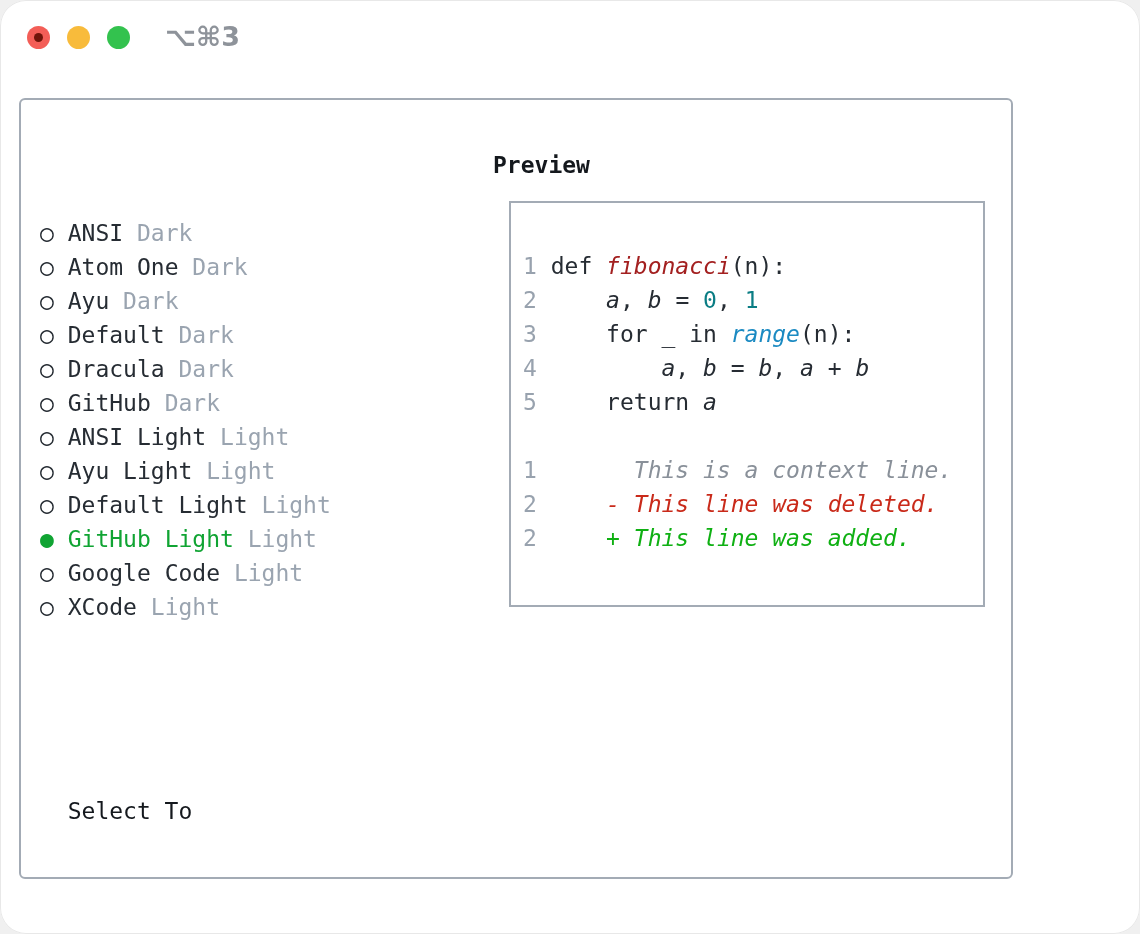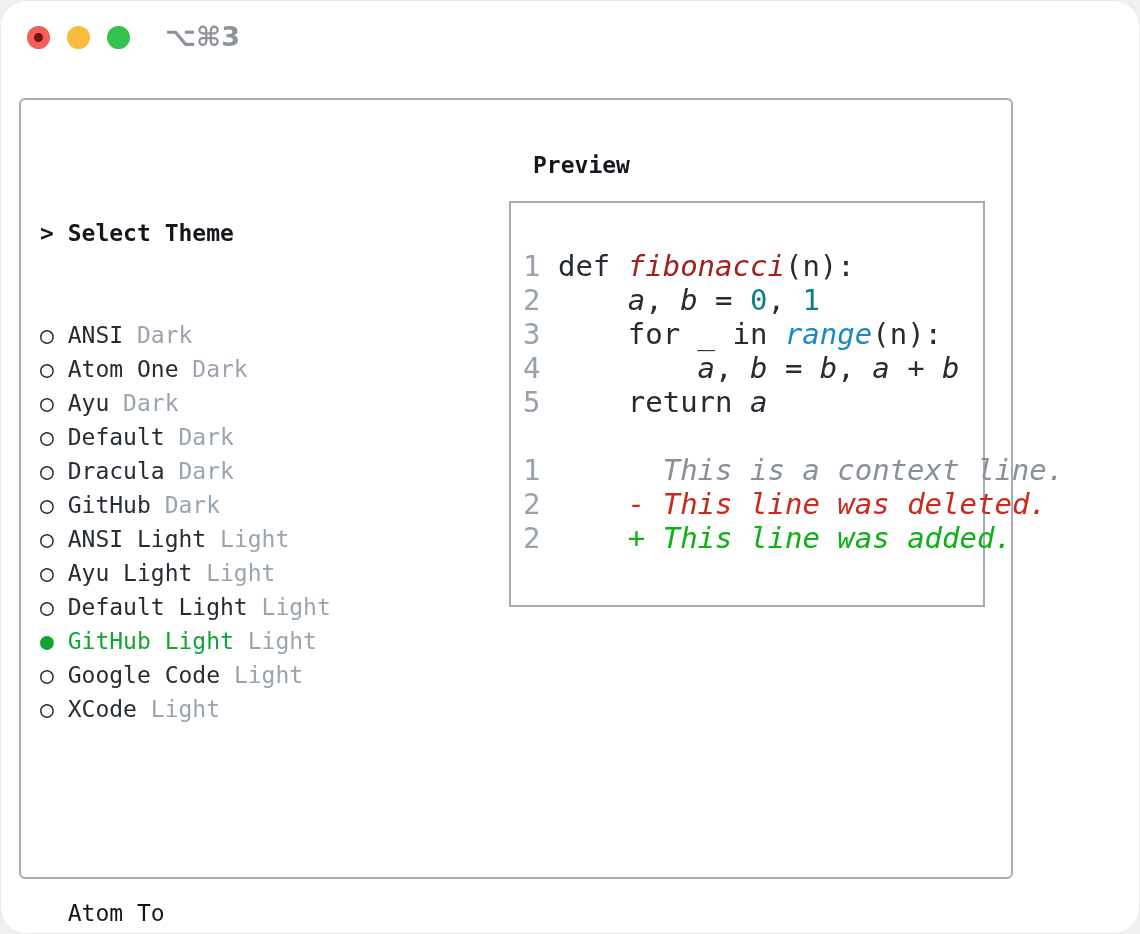--- a/index.html
+++ b/index.html
@@ -41,28 +41,28 @@
   }
   .row{min-height:34px;}
   .header-row{font-weight:700;color:var(--heading);}
   .pointer{padding-right:1ch;}
   .sel{color:var(--accent-green);}
   .tag{color:var(--dim);}
   .apply-header{color:var(--heading);padding-left:2ch;}
   .spacer{height:34px;}
   .preview-label{
     position:absolute;left:472px;top:48px;font-size:23px;line-height:34px;
-    font-weight:700;color:var(--heading);white-space:pre;margin-left:40px;
+    font-weight:700;color:var(--heading);white-space:pre;
   }
   .preview-box{
     position:absolute;left:488px;top:101px;width:476px;height:406px;
     border:2px solid var(--border);background:#fff;
   }
   .code{
-    padding:46px 0 0 12px;font-size:29px;line-height:34px;white-space:pre;color:var(--text);
+    padding:46px 0 0 12px;font-size:23px;line-height:34px;white-space:pre;color:var(--text);
   }
   .code-line{min-height:34px;}
   .lnum{color:var(--line-number);}
   .seg-code{color:var(--text);}
   .seg-func{color:var(--func-red);}
   .seg-number{color:var(--number-teal);}
   .seg-builtin{color:var(--builtin-blue);}
   .seg-var{color:var(--text);}
   .seg-context{color:var(--context);}
   .seg-deleted{color:var(--diff-red);}
@@ -77,24 +77,23 @@
     <div class="lights">
       <span class="light close"></span>
       <span class="light minimize"></span>
       <span class="light zoom"></span>
     </div>
     <div class="window-title">⌥⌘3</div>
   </div>
 
   <div class="panel">
     <div class="left-col">
-      <div class="row header-row"><span class="pointer">&gt;</span><span>Select Theme</span></div>
       <div id="theme-list"><div class="row"><span class="">○ </span><span class="">ANSI</span><span class="tag"> Dark</span></div><div class="row"><span class="">○ </span><span class="">Atom One</span><span class="tag"> Dark</span></div><div class="row"><span class="">○ </span><span class="">Ayu</span><span class="tag"> Dark</span></div><div class="row"><span class="">○ </span><span class="">Default</span><span class="tag"> Dark</span></div><div class="row"><span class="">○ </span><span class="">Dracula</span><span class="tag"> Dark</span></div><div class="row"><span class="">○ </span><span class="">GitHub</span><span class="tag"> Dark</span></div><div class="row"><span class="">○ </span><span class="">ANSI Light</span><span class="tag"> Light</span></div><div class="row"><span class="">○ </span><span class="">Ayu Light</span><span class="tag"> Light</span></div><div class="row"><span class="">○ </span><span class="">Default Light</span><span class="tag"> Light</span></div><div class="row"><span class="sel">● </span><span class="sel">GitHub Light</span><span class="tag"> Light</span></div><div class="row"><span class="">○ </span><span class="">Google Code</span><span class="tag"> Light</span></div><div class="row"><span class="">○ </span><span class="">XCode</span><span class="tag"> Light</span></div></div>
       <div class="spacer"></div>
-      <div class="row apply-header">Atom To</div>
+      <div class="row apply-header">Select To</div>
       
       
       
       
     </div>
 
     <div class="preview-label">Preview</div>
     <div class="preview-box">
       <div class="code" id="code-block"><div class="code-line"><span class="lnum">1</span><span class="seg-code"> def </span><span class="seg-func ital">fibonacci</span><span class="seg-code">(n):</span></div><div class="code-line"><span class="lnum">2</span><span class="seg-code">     </span><span class="seg-var ital">a</span><span class="seg-code">, </span><span class="seg-var ital">b</span><span class="seg-code"> = </span><span class="seg-number">0</span><span class="seg-code">, </span><span class="seg-number">1</span></div><div class="code-line"><span class="lnum">3</span><span class="seg-code">     for _ in </span><span class="seg-builtin ital">range</span><span class="seg-code">(n):</span></div><div class="code-line"><span class="lnum">4</span><span class="seg-code">         </span><span class="seg-var ital">a</span><span class="seg-code">, </span><span class="seg-var ital">b</span><span class="seg-code"> = </span><span class="seg-var ital">b</span><span class="seg-code">, </span><span class="seg-var ital">a</span><span class="seg-code"> + </span><span class="seg-var ital">b</span></div><div class="code-line"><span class="lnum">5</span><span class="seg-code">     return </span><span class="seg-var ital">a</span></div><div class="code-line"><span class="lnum"></span></div><div class="code-line"><span class="lnum">1</span><span class="seg-context ital">       This is a context line.</span></div><div class="code-line"><span class="lnum">2</span><span class="seg-code">     </span><span class="seg-deleted ital">- This line was deleted.</span></div><div class="code-line"><span class="lnum">2</span><span class="seg-code">     </span><span class="seg-added ital">+ This line was added.</span></div></div>
     </div>

